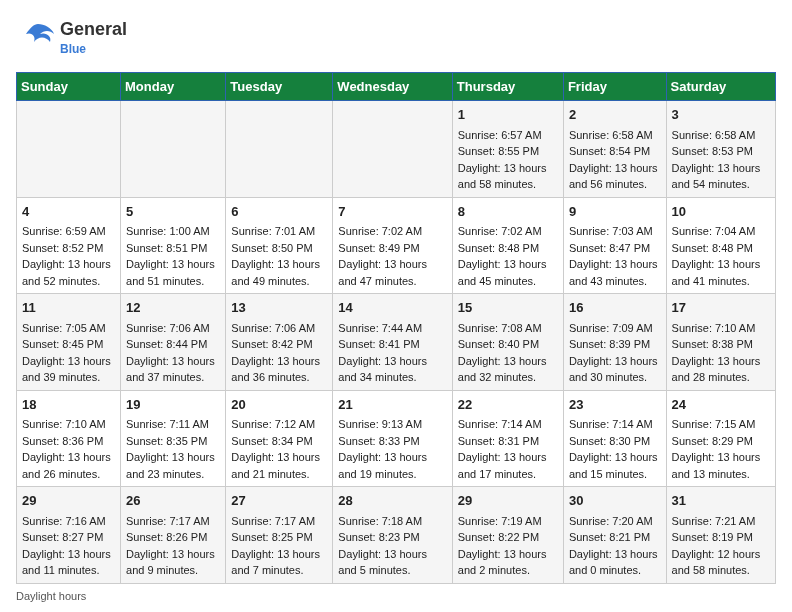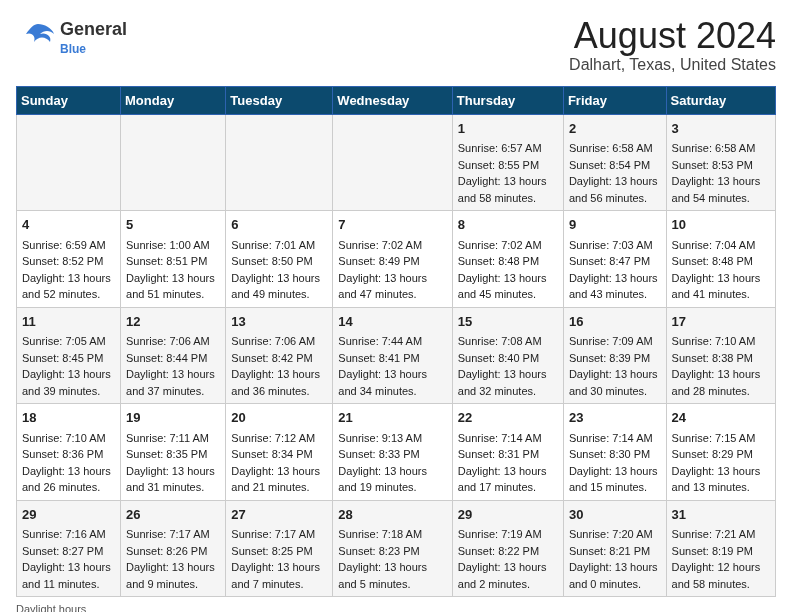--- a/index.html
+++ b/index.html
@@ -44,21 +44,21 @@
     .location-title {
       font-size: 16px;
       color: #444;
     }
     table {
       width: 100%;
       border-collapse: collapse;
       font-size: 11px;
     }
     thead tr th {
-      background-color: #0c4a6e;
+      background-color: #15803d;
       color: #fff;
       padding: 6px 4px;
       text-align: left;
       font-size: 13px;
       font-weight: bold;
       border: 1px solid #2d62b0;
     }
     tbody tr td {
       border: 1px solid #ccc;
       vertical-align: top;
@@ -93,24 +93,20 @@
 </head>
 <body>
 
 <div class="header-area">
   <div class="logo">
       <svg width="44" height="44" viewBox="0 0 44 44">
         <path d="M22 8 C28 8 36 12 38 18 C34 14 28 14 24 18 C30 16 36 20 34 26 C30 20 22 20 18 26 C20 20 16 16 10 18 C14 12 18 8 22 8 Z" fill="#3a7bd5"></path>
       </svg>
       <div><span class="logo-text-general">General</span><br><span class="logo-text-blue">Blue</span></div>
     </div>
-  <div class="title-area">
-    <div class="month-title">August 2024</div>
-    <div class="location-title">Dalhart, Texas, United States</div>
-  </div>
 </div>
 
 <table>
   <thead>
     <tr>
     <th>Sunday</th>
         <th>Monday</th>
         <th>Tuesday</th>
         <th>Wednesday</th>
         <th>Thursday</th>
@@ -235,21 +231,21 @@
         <td>
           <span class="day-number">18</span>
           <div>Sunrise: 7:10 AM</div>
           <div>Sunset: 8:36 PM</div>
           <div>Daylight: 13 hours and 26 minutes.</div>
         </td>
         <td>
           <span class="day-number">19</span>
           <div>Sunrise: 7:11 AM</div>
           <div>Sunset: 8:35 PM</div>
-          <div>Daylight: 13 hours and 31 minutes.</div>
+          <div>Daylight: 13 hours and 23 minutes.</div>
         </td>
         <td>
           <span class="day-number">20</span>
           <div>Sunrise: 7:12 AM</div>
           <div>Sunset: 8:34 PM</div>
           <div>Daylight: 13 hours and 21 minutes.</div>
         </td>
         <td>
           <span class="day-number">21</span>
           <div>Sunrise: 9:13 AM</div>

